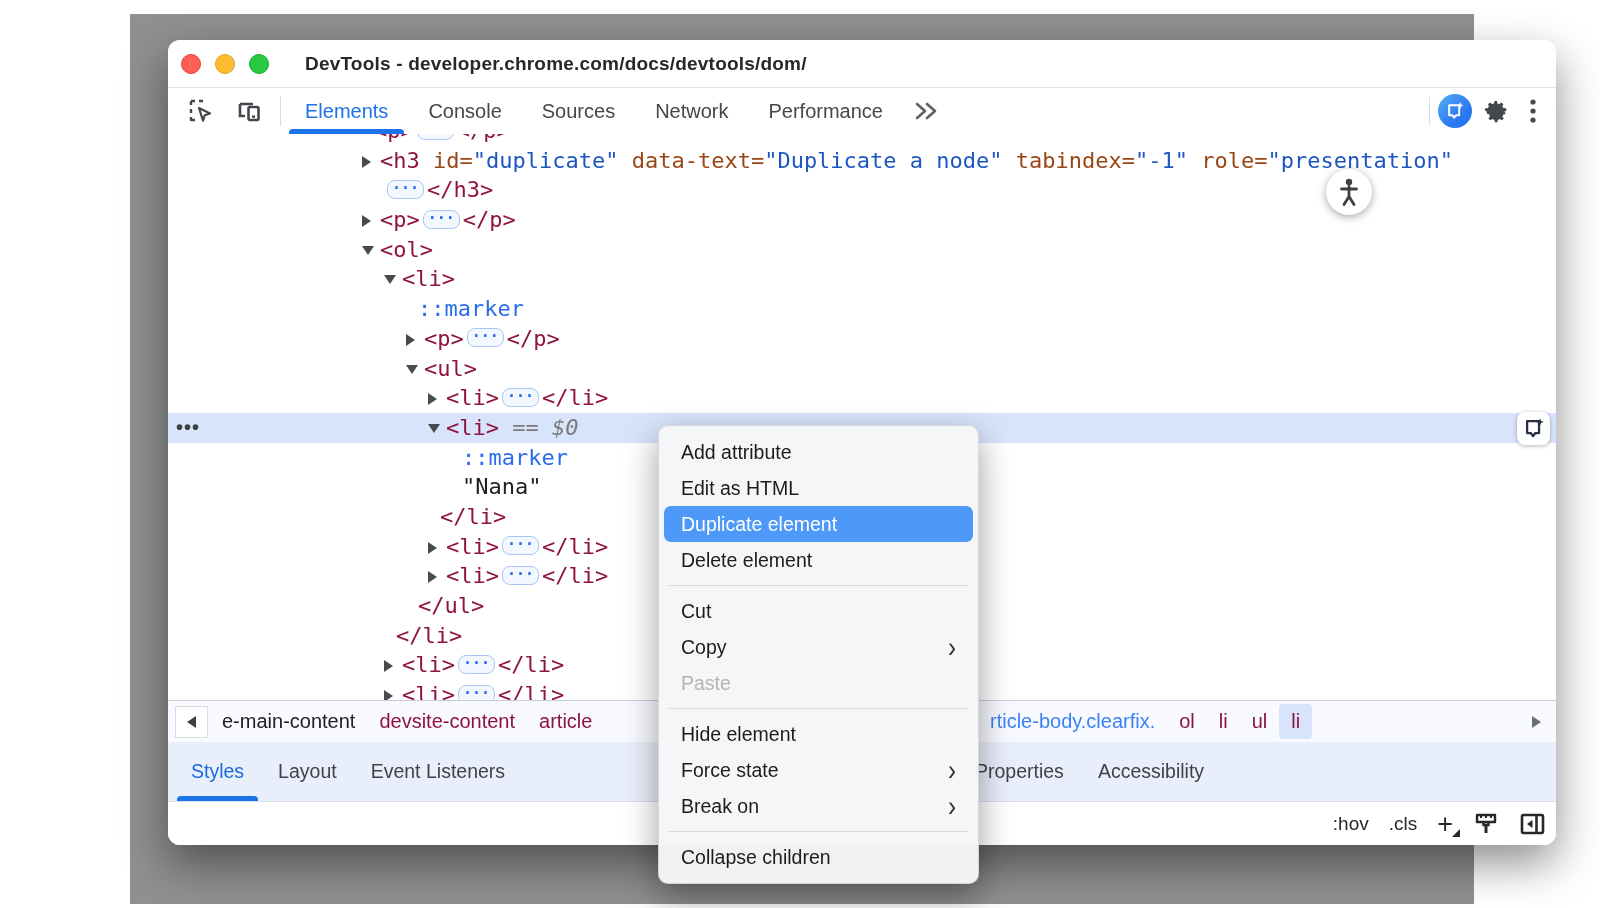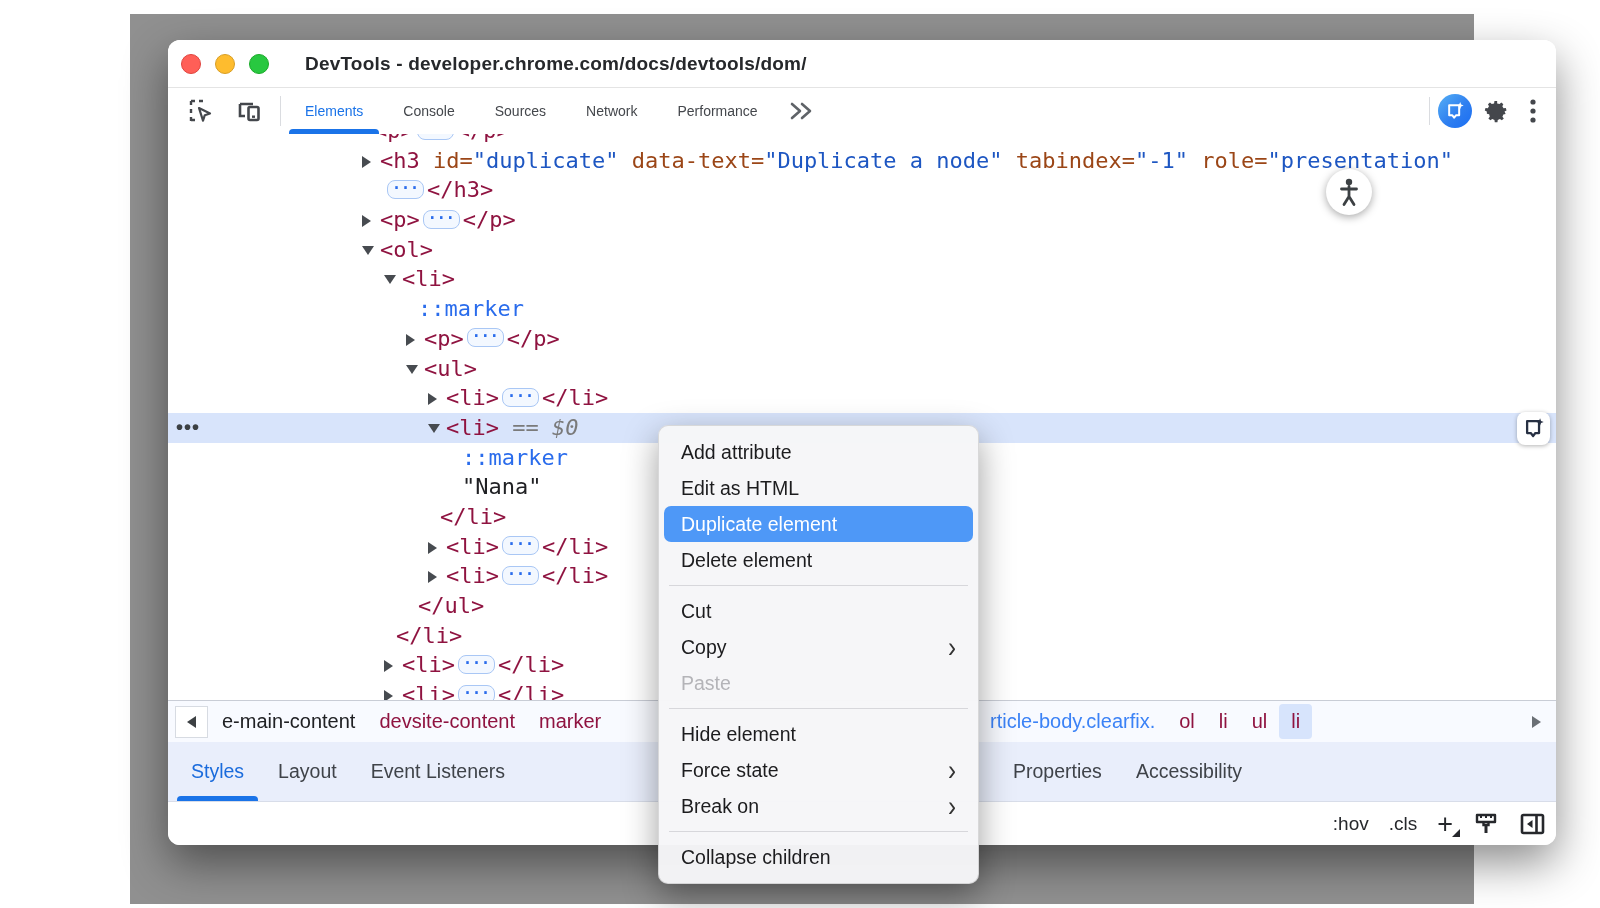--- a/index.html
+++ b/index.html
@@ -21,21 +21,21 @@
   .light.red{background:#ff5f57;border:1px solid #e0443e;}
   .light.yellow{background:#febc2e;border:1px solid #d89e24;}
   .light.green{background:#28c840;border:1px solid #1aab29;}
   .title{margin-left:36px;font-size:19px;font-weight:700;color:#26282b;letter-spacing:.2px;}
   
   .toolbar{position:relative;height:46px;display:flex;align-items:stretch;background:#fff;}
   .tb-icons{display:flex;align-items:center;gap:14px;padding:0 14px 0 16px;}
   .tb-icon{width:34px;height:34px;display:flex;align-items:center;justify-content:center;border-radius:4px;cursor:pointer;}
   .vsep{width:1px;background:#dadce0;margin:8px 0;}
   .tabs{display:flex;align-items:stretch;margin-left:4px;}
-  .tab{position:relative;display:flex;align-items:center;padding:0 20px;font-size:14px;color:#44474c;cursor:pointer;}
+  .tab{position:relative;display:flex;align-items:center;padding:0 20px;font-size:20px;color:#44474c;cursor:pointer;}
   .tab.active{color:var(--accent);font-weight:500;}
   .tab.active .tab-underline{position:absolute;left:4px;right:4px;bottom:0;height:5px;background:var(--accent);
     border-radius:4px 4px 0 0;}
   .tb-right{margin-left:auto;display:flex;align-items:center;gap:8px;padding-right:12px;}
   .ai-circle{width:34px;height:34px;border-radius:50%;background:linear-gradient(135deg,#56b0f5 0%,#2f7ff0 55%,#1a6ef3 100%);
     display:flex;align-items:center;justify-content:center;cursor:pointer;}
   .more-chevrons{padding:0 10px;display:flex;align-items:center;cursor:pointer;}
   
   .tree{position:relative;height:566px;overflow:hidden;background:#fff;
     font-family:"DejaVu Sans Mono","Liberation Mono",monospace;font-size:22px;color:#202124;}
@@ -73,21 +73,21 @@
   .crumb.k-text{color:#202124;}
   .crumb.k-tag{color:var(--tag);}
   .crumb.k-cls{color:#3b82f6;}
   .crumb.selected{background:#d7e4fc;}
   .tri-left{display:inline-block;border-right:9px solid #3c4043;border-top:6px solid transparent;border-bottom:6px solid transparent;}
   .tri-right{display:inline-block;border-left:9px solid #6a6f75;border-top:6px solid transparent;border-bottom:6px solid transparent;}
   
   .stylebar{position:relative;height:60px;background:#e9eefb;border-bottom:1px solid #d8dde9;overflow:hidden;}
   .sgroup{position:absolute;top:0;height:100%;display:flex;align-items:center;text-align:center;}
   .sgroup.g1{left:6px;}
-  .sgroup.g2{left:828px;}
+  .sgroup.g2{left:790px;}
   .stab{position:relative;height:100%;display:flex;align-items:center;padding:0 17px;font-size:19.5px;color:#3f4349;
     font-weight:500;cursor:pointer;white-space:nowrap;}
   .stab.active{color:#1a6bdc;}
   .stab.active .stab-underline{position:absolute;left:3px;right:3px;bottom:0;height:5px;background:var(--accent);border-radius:4px 4px 0 0;}
   
   .filterbar{position:relative;height:43px;background:#fff;border-radius:0 0 12px 12px;display:flex;align-items:center;}
   .filter-pill{position:absolute;left:7px;top:6px;width:955px;height:31px;border-radius:16px;background:#e9edf8;
     display:flex;align-items:center;padding:0 12px;gap:10px;}
   .filter-pill input{border:none;outline:none;background:transparent;font-size:19px;color:#202124;width:100%;
     font-family:"Liberation Sans",sans-serif;}
@@ -210,21 +210,21 @@
       <div class="trow" style="padding-left: 216px;"><span class="arrow closed"><i></i></span><span class="tk-tag">&lt;li&gt;</span><span class="badge">···</span><span class="tk-tag">&lt;/li&gt;</span></div>
     </div>
 
   <div class="crumbbar">
     <span class="crumb-nav left">
         <i class="tri-left"></i>
       </span>
     <div class="crumb-group g1">
         <span class="crumb k-text">e-main-content</span>
         <span class="crumb k-tag">devsite-content</span>
-        <span class="crumb k-tag">marker</span>
+        <span class="crumb k-tag">article</span>
       </div>
     <div class="crumb-group g2">
         <span class="crumb k-cls">rticle-body.clearfix.</span>
         <span class="crumb k-tag">ol</span>
         <span class="crumb k-tag">li</span>
         <span class="crumb k-tag">ul</span>
         <span class="crumb k-tag selected">li</span>
       </div>
     <span class="crumb-nav right">
         <i class="tri-right"></i>

